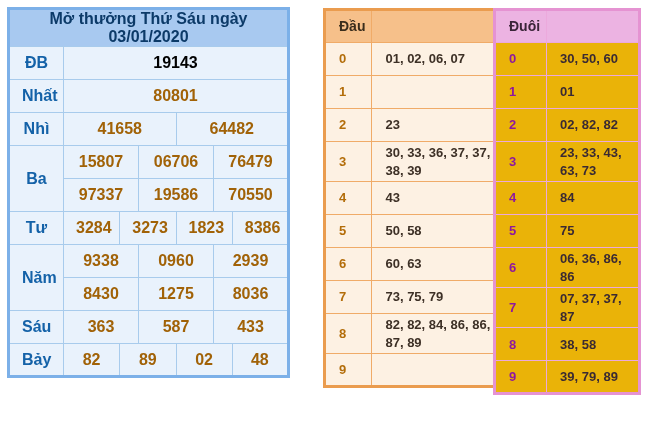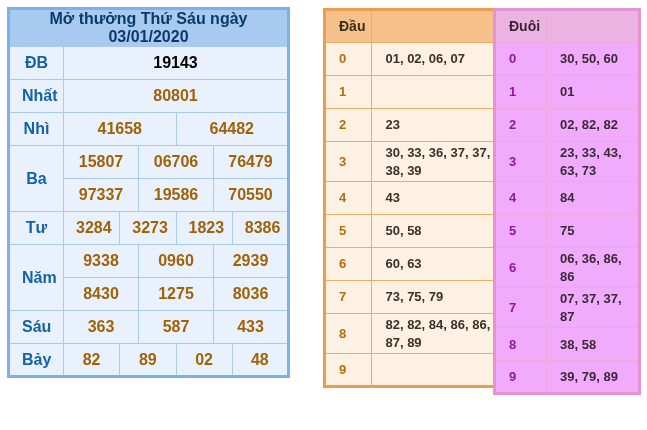--- a/index.html
+++ b/index.html
@@ -58,21 +58,21 @@
   }
 
   table.dau { border: 3px solid #ea9c4f; background: #fdf1e3; }
   table.dau col.digcol { width: 38px; }
   table.dau col.numcol { width: 135px; }
   table.dau th, table.dau td { border: 1px solid #f0ab68; }
   table.dau th.hdr { background: #f6c08a; color: #3a2d1c; font-size: 14px; }
   table.dau td.dig { color: #b36d0a; }
   table.dau td.num { color: #3d3026; }
 
-  table.duoi { border: 3px solid #e593d2; background: #f0abfc; }
+  table.duoi { border: 3px solid #e593d2; background: #eab308; }
   table.duoi col.digcol { width: 45px; }
   table.duoi col.numcol { width: 93px; }
   table.duoi th, table.duoi td { border: 1px solid #eca9dc; }
   table.duoi th.hdr { background: #ecb3e2; color: #3a2438; font-size: 14px; }
   table.duoi td.dig { color: #8e18a0; }
   table.duoi td.num { color: #3a2a33; }
 </style>
 </head>
 <body>
 

